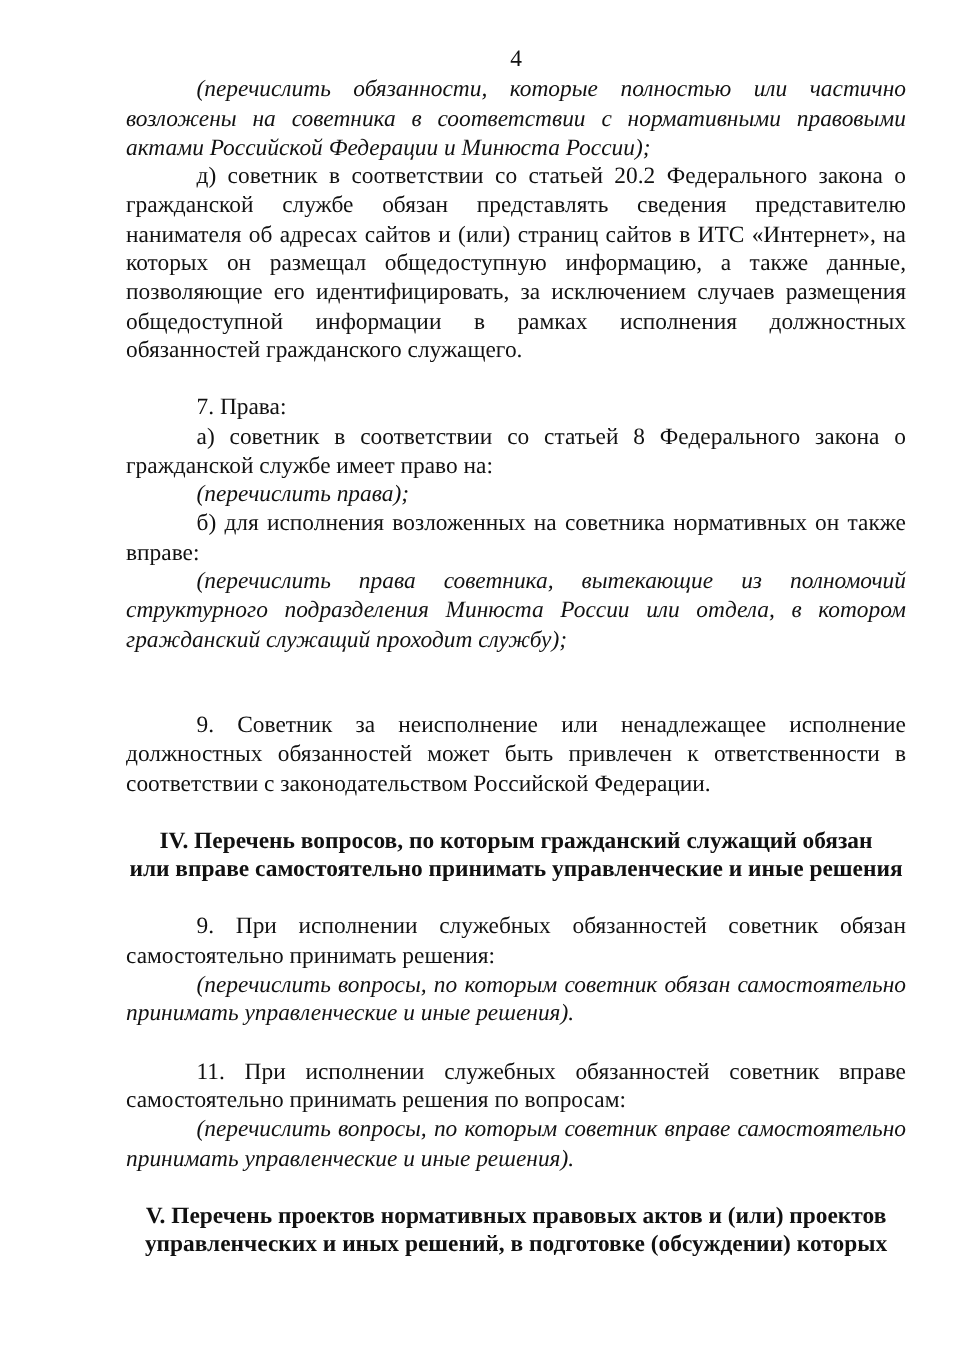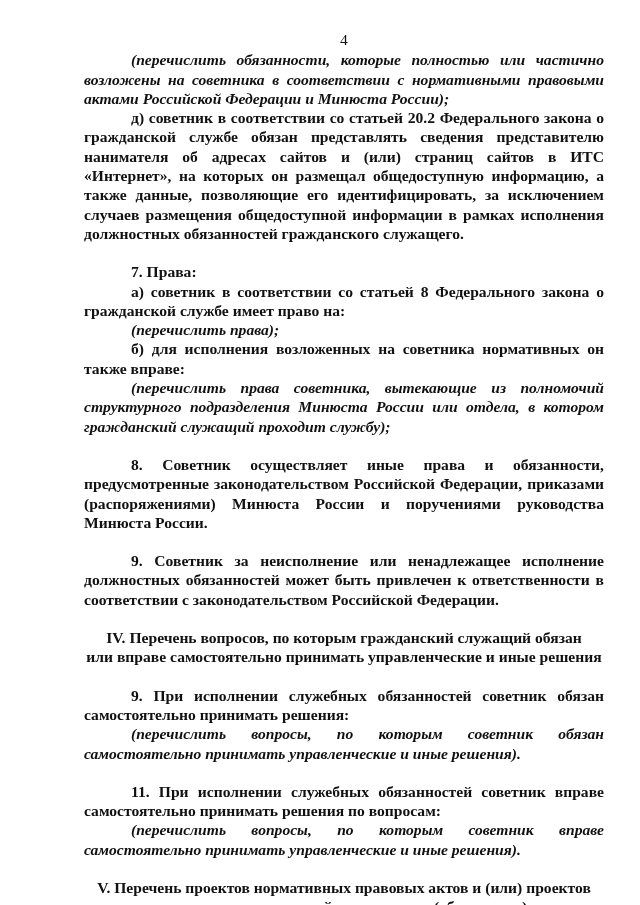--- a/index.html
+++ b/index.html
@@ -3,21 +3,21 @@
 <meta charset="utf-8">
 <style>
   html, body { margin: 0; padding: 0; background: #ffffff; }
   body { width: 640px; height: 905px; overflow: hidden; position: relative; }
   .page {
     position: absolute; left: 84px; top: 30px; width: 520px;
     font-family: "Liberation Serif", "DejaVu Serif", serif;
     font-size: 15.6px; line-height: 19.3px; color: #111;
   }
   .pagenum { text-align: center; margin: 0 0 1px 0; }
-  p { margin: 0; text-align: justify; text-align-last: left; font-weight: bold; }
+  p { margin: 0; text-align: justify; text-align-last: left; }
   .ind { text-indent: 47px; }
   .it { font-style: italic; }
   .gap { height: 19px; }
   .heading { font-weight: bold; text-align: left; text-align-last: center; }
 </style>
 </head>
 <body>
 
 <div class="page">
   <div class="pagenum">4</div>
@@ -28,21 +28,20 @@
   <div class="gap"></div>
 
   <p class="ind">7. Права:</p>
   <p class="ind">а) советник в соответствии со статьей 8 Федерального закона о гражданской службе имеет право на:</p>
   <p class="ind it">(перечислить права);</p>
   <p class="ind">б) для исполнения возложенных на советника нормативных он также вправе:</p>
   <p class="ind it">(перечислить права советника, вытекающие из полномочий структурного подразделения Минюста России или отдела, в котором гражданский служащий проходит службу);</p>
 
   <div class="gap"></div>
 
-  <p class="ind">8. Советник осуществляет иные права и обязанности, предусмотренные законодательством Российской Федерации, приказами (распоряжениями) Минюста России и поручениями руководства Минюста России.</p>
 
   <div class="gap"></div>
 
   <p class="ind">9. Советник за неисполнение или ненадлежащее исполнение должностных обязанностей может быть привлечен к ответственности в соответствии с законодательством Российской Федерации.</p>
 
   <div class="gap"></div>
 
   <p class="heading">IV. Перечень вопросов, по которым гражданский служащий обязан</p>
   <p class="heading">или вправе самостоятельно принимать управленческие и иные решения</p>
 

